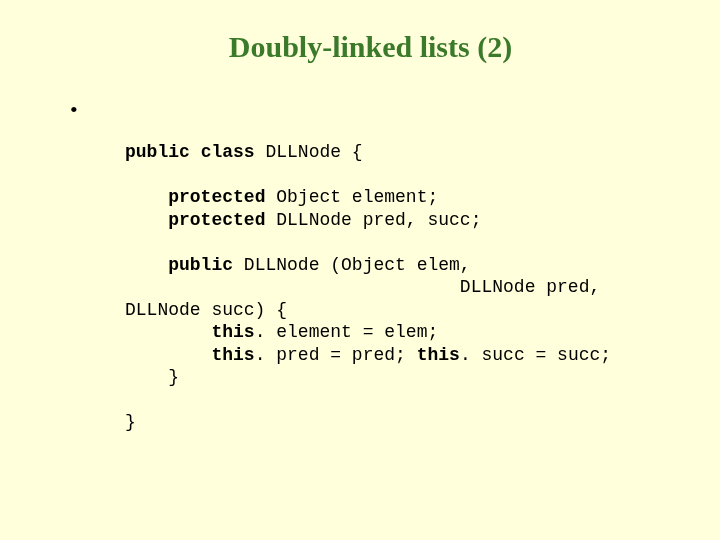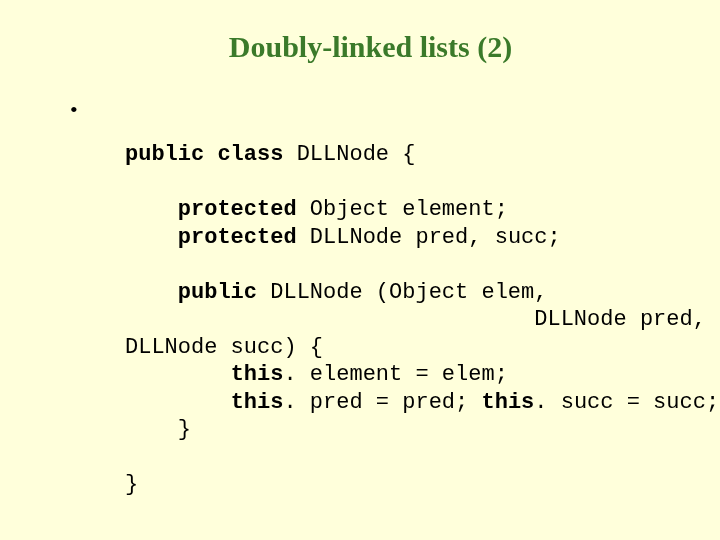--- a/index.html
+++ b/index.html
@@ -39,21 +39,21 @@
     .bullet-dot {
       margin-right: 18px;
       line-height: 1;
       font-size: 22px;
     }
     .bullet-text {
       line-height: 1.2;
     }
     .code-block {
       font-family: "Courier New", Courier, monospace;
-      font-size: 22px;
+      font-size: 18px;
       white-space: pre;
       margin-left: 85px;
       line-height: 1.25;
     }
     .kw {
       font-weight: bold;
     }
   </style>
 </head>
 <body>

